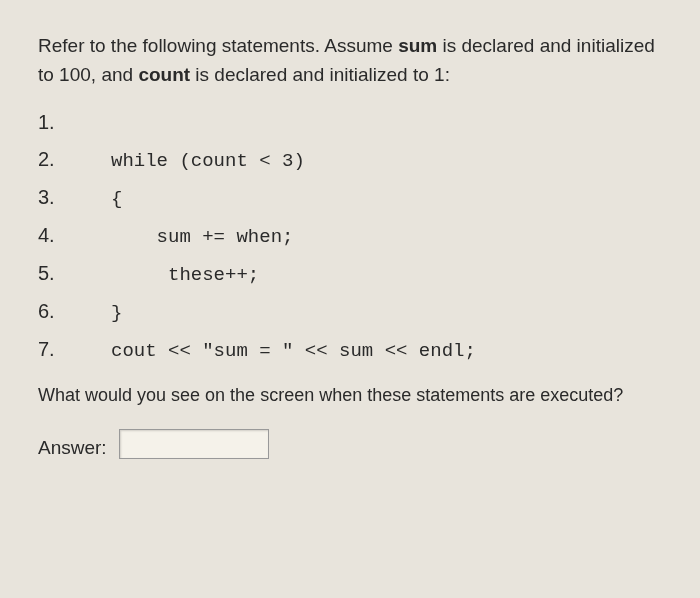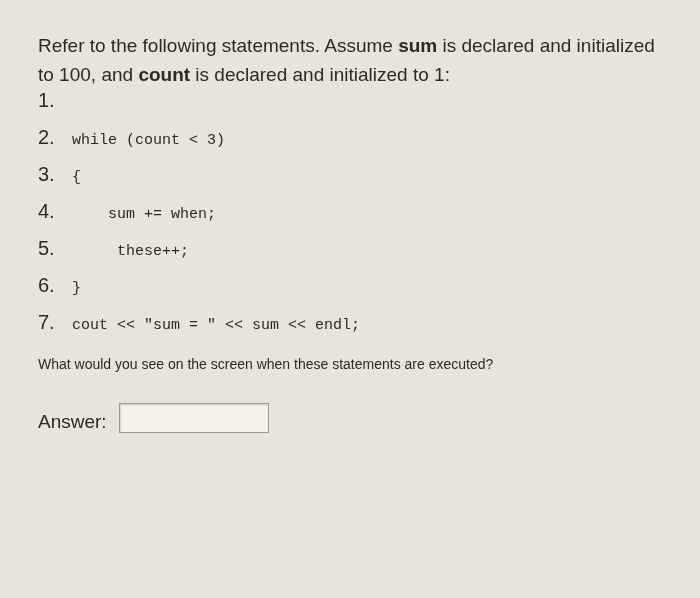--- a/index.html
+++ b/index.html
@@ -12,20 +12,21 @@
       color: #2a2a2a;
       position: relative;
       box-sizing: border-box;
     }
     .container {
       padding: 32px 38px 20px 38px;
     }
     .intro {
       font-size: 19px;
       line-height: 1.5;
+      margin-bottom: 22px;
     }
     .intro .bold {
       font-weight: bold;
     }
     .code-block {
       margin-left: 0px;
       margin-bottom: 20px;
     }
     .code-line {
       display: flex;
@@ -34,26 +35,27 @@
       font-size: 20px;
     }
     .line-num {
       font-family: Arial, Helvetica, sans-serif;
       width: 34px;
       flex-shrink: 0;
     }
     .code-text {
       font-family: "Courier New", Courier, monospace;
       white-space: pre;
-      font-size: 15px;
+      font-size: 19px;
+      margin-left: 39px;
     }
     .question {
-      font-size: 14px;
+      font-size: 18px;
       line-height: 1.5;
-      margin-bottom: 28px;
+      margin-bottom: 20px;
     }
     .answer-row {
       display: flex;
       align-items: flex-end;
       font-size: 19px;
     }
     .answer-label {
       margin-right: 12px;
     }
     .answer-input {

